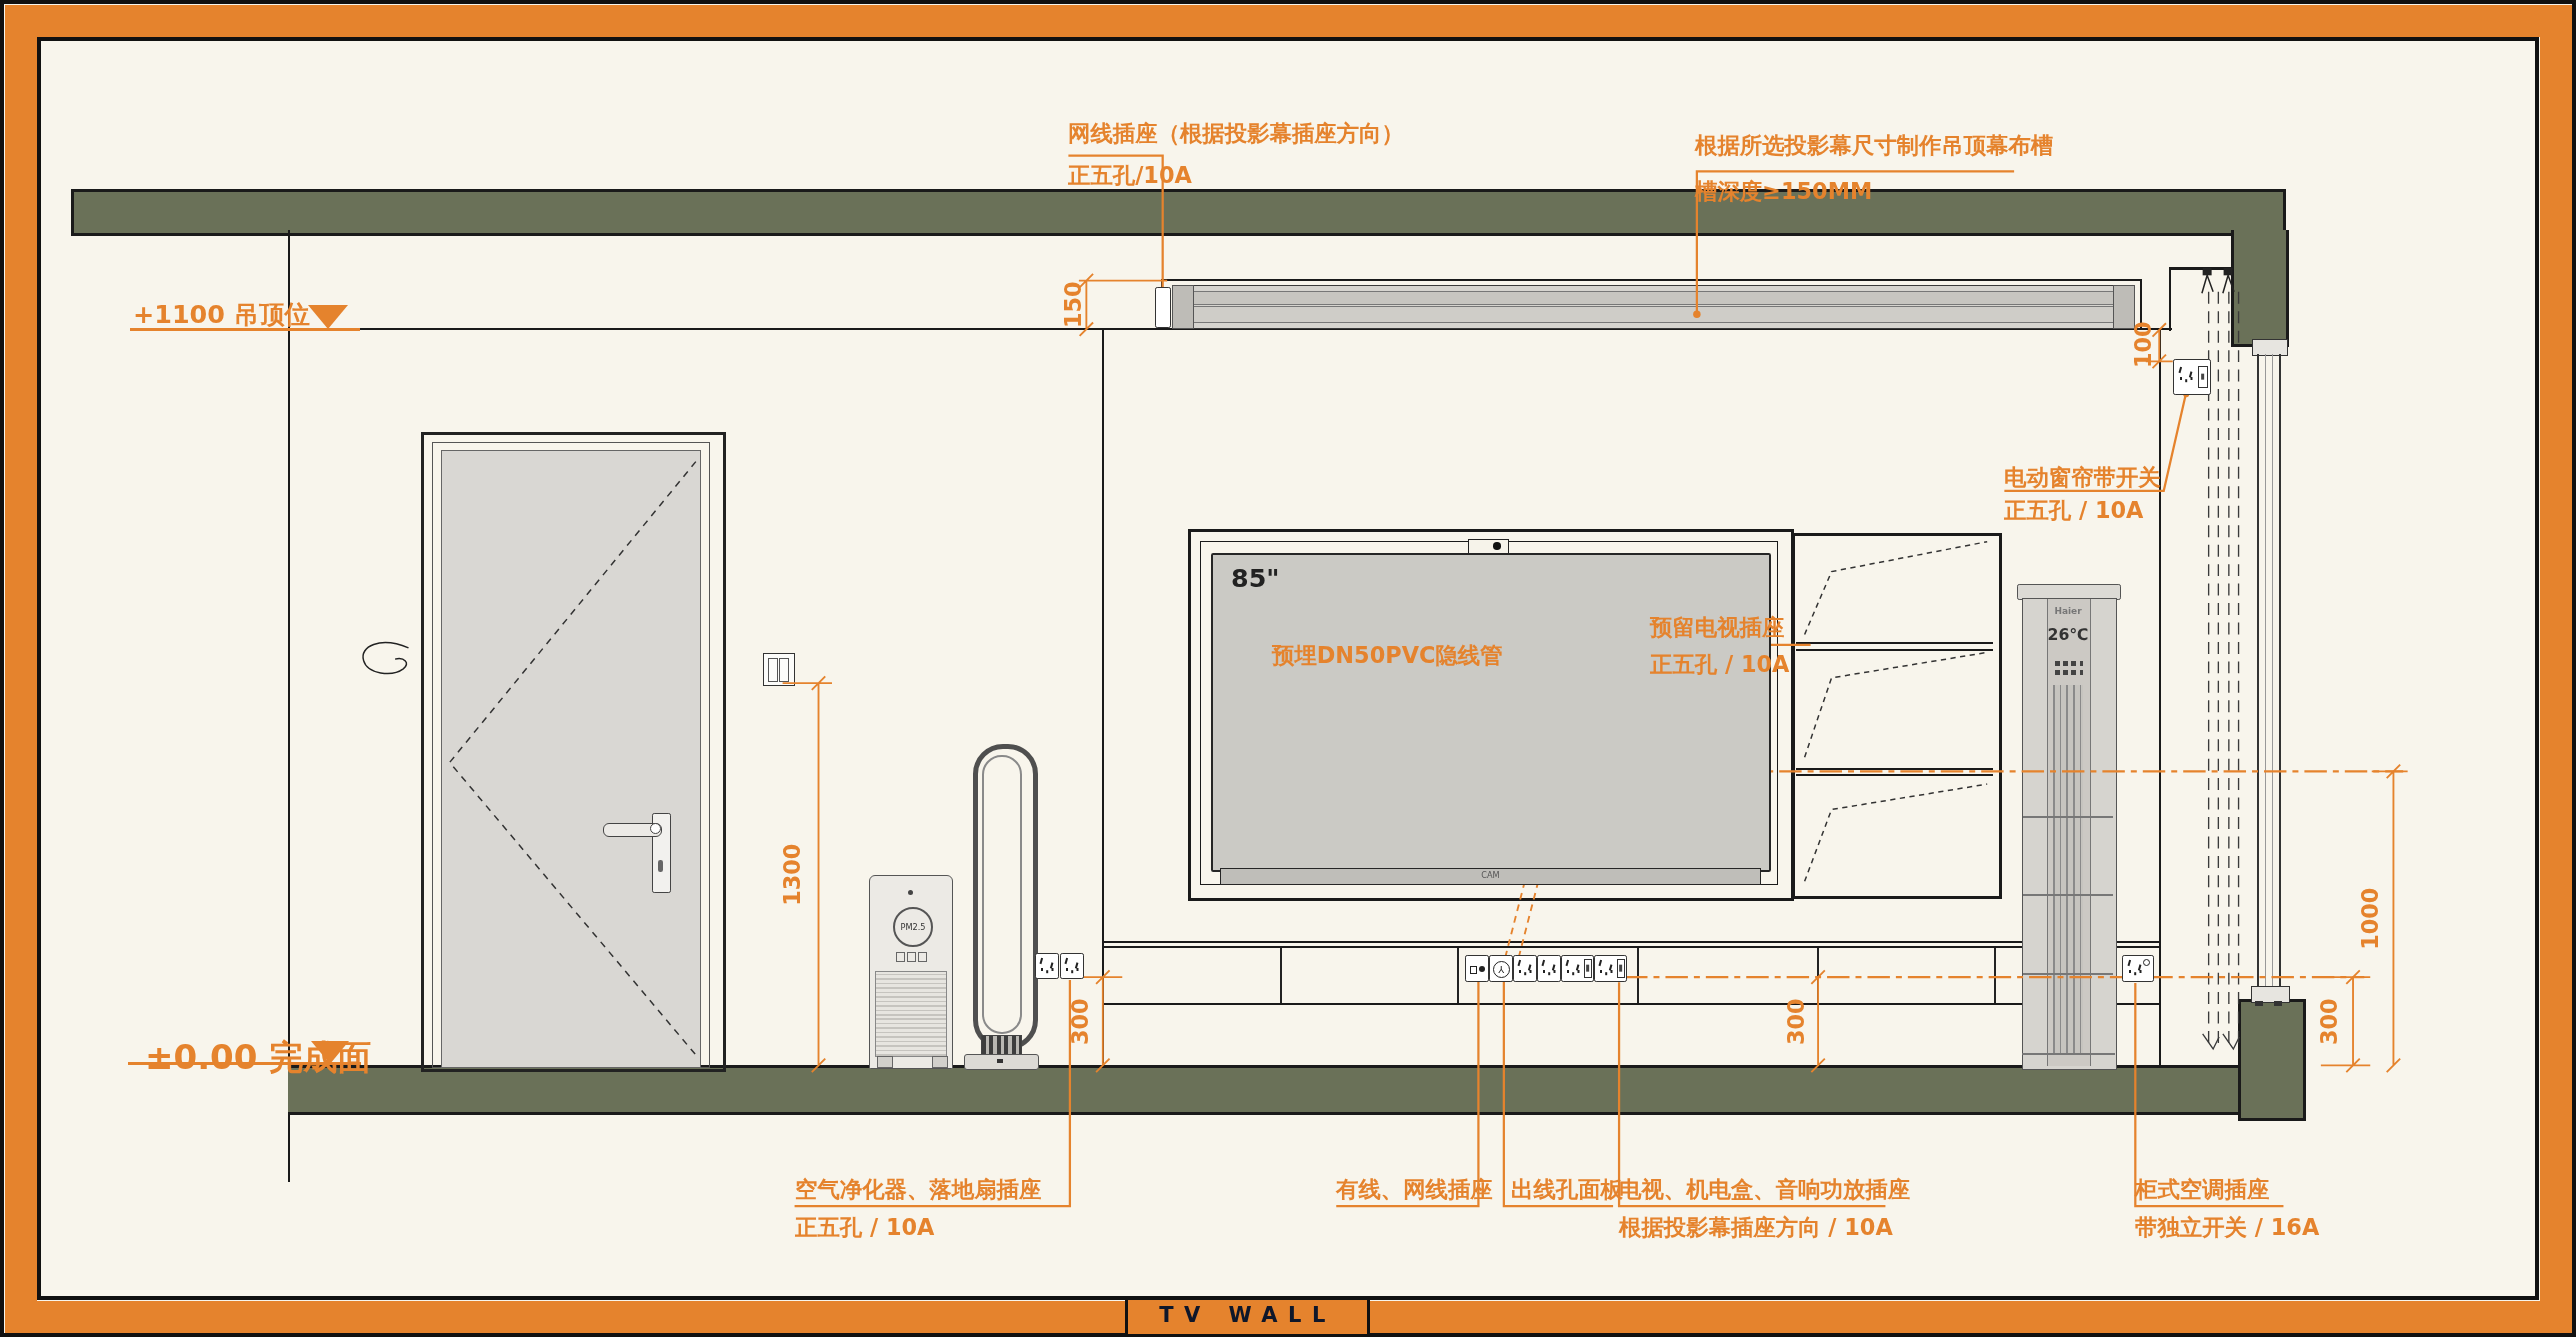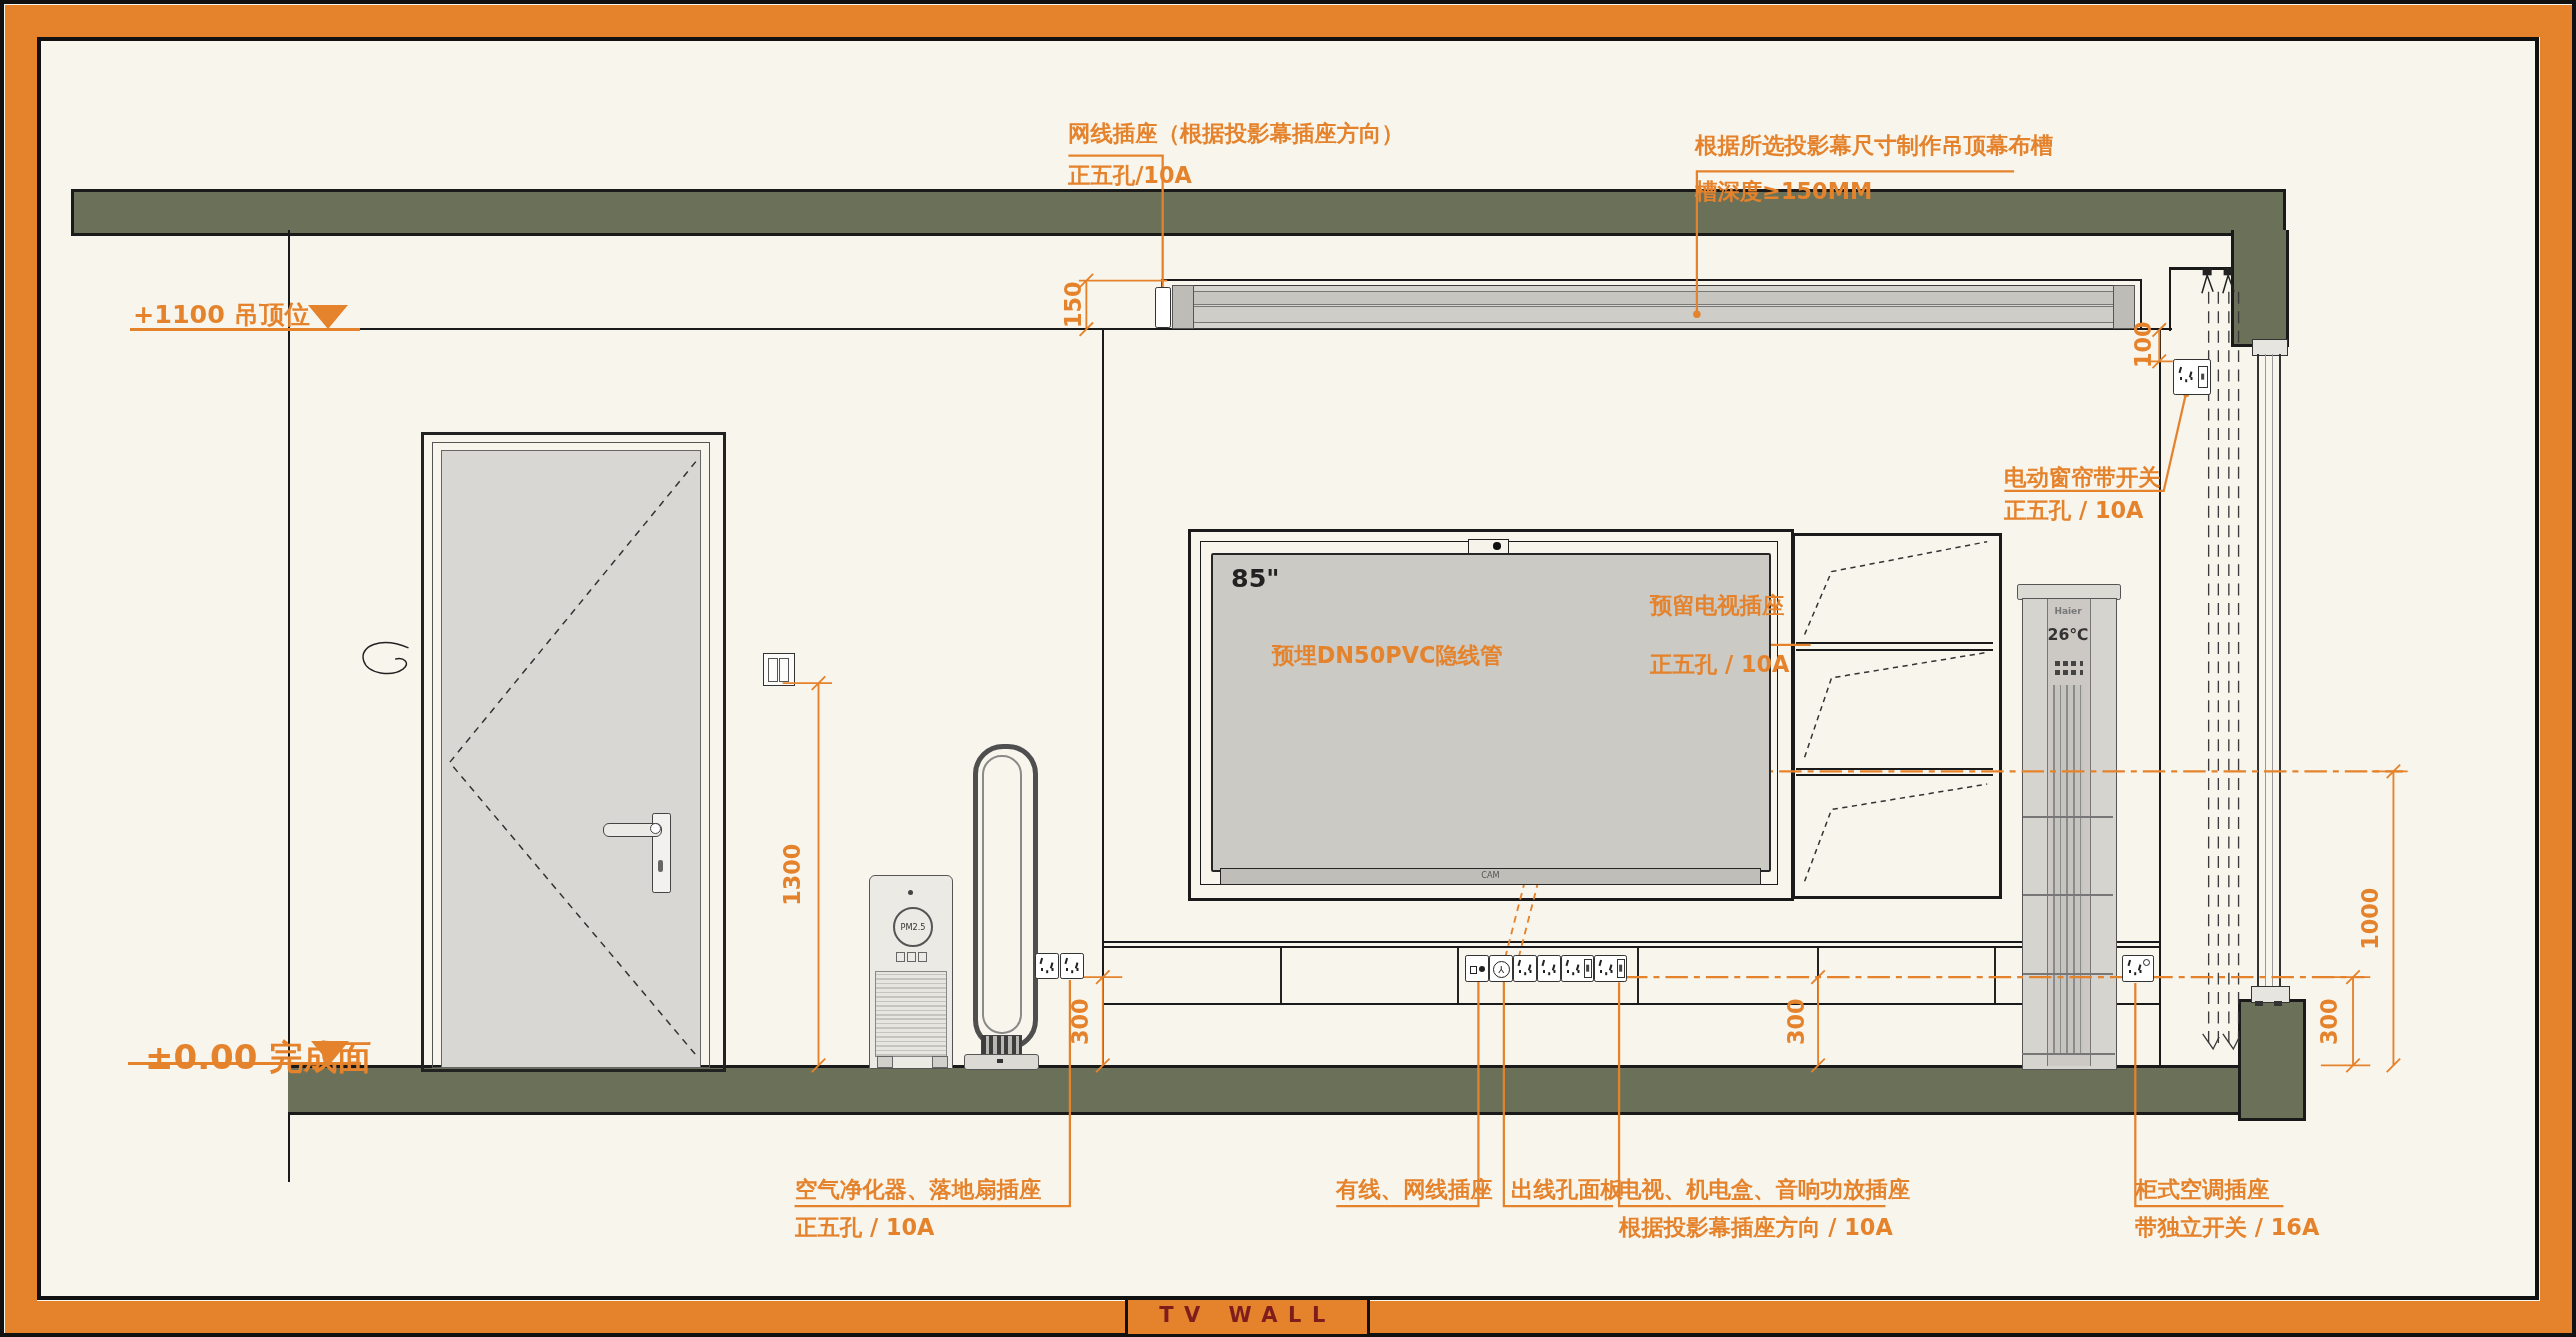--- a/index.html
+++ b/index.html
@@ -233,21 +233,21 @@
   <div class="a" style="left:130px;top:328px;width:230px;height:3px;background:var(--acc)"></div>
 
   <div class="t" style="left:145px;top:1037px;font-size:34px">±0.00 完成面</div>
   <div class="a" style="left:311px;top:1041px;width:0;height:0;border-left:19.5px solid transparent;border-right:19.5px solid transparent;border-top:23px solid var(--acc)"></div>
   <div class="a" style="left:128px;top:1062px;width:233px;height:3px;background:var(--acc)"></div>
 
   <div class="t" style="left:2004px;top:464px">电动窗帘带开关</div>
   <div class="t" style="left:2004px;top:497px">正五孔 / 10A</div>
 
   <div class="t" style="left:1272px;top:642px">预埋DN50PVC隐线管</div>
-  <div class="t" style="left:1650px;top:592px">预留电视插座</div>
+  <div class="t" style="left:1650px;top:614px">预留电视插座</div>
   <div class="t" style="left:1650px;top:651px">正五孔 / 10A</div>
 
   <div class="t" style="left:795px;top:1176px">空气净化器、落地扇插座</div>
   <div class="t" style="left:795px;top:1214px">正五孔 / 10A</div>
 
   <div class="t" style="left:1336px;top:1176px">有线、网线插座</div>
   <div class="t" style="left:1511px;top:1176px">出线孔面板</div>
   <div class="t" style="left:1619px;top:1176px">电视、机电盒、音响功放插座</div>
   <div class="t" style="left:1619px;top:1214px">根据投影幕插座方向 / 10A</div>
 
@@ -259,16 +259,16 @@
   <div class="vd" style="left:747px;top:862px">1300</div>
   <div class="vd" style="left:1035px;top:1009px">300</div>
   <div class="vd" style="left:1751px;top:1009px">300</div>
   <div class="vd" style="left:2284px;top:1009px">300</div>
   <div class="vd" style="left:2325px;top:906px">1000</div>
 
   <div class="a" style="inset:0;border:4.5px solid #111"></div>
   <div class="a" style="inset:4.5px;border:32px solid var(--acc)"></div>
   <div class="a" style="inset:37px;border:4.5px solid #111"></div>
 
-  <div class="a" style="left:1125px;top:1300px;width:239px;height:34px;background:var(--acc);border:3px solid #111;border-top:none;text-align:center;line-height:31px;font-size:21px;font-weight:bold;letter-spacing:10.5px;color:#7f1d1d;z-index:5">TV WALL</div>
+  <div class="a" style="left:1125px;top:1300px;width:239px;height:34px;background:var(--acc);border:3px solid #111;border-top:none;text-align:center;line-height:31px;font-size:21px;font-weight:bold;letter-spacing:10.5px;color:#0f172a;z-index:5">TV WALL</div>
 
 </div>
 
 
 </body></html>

